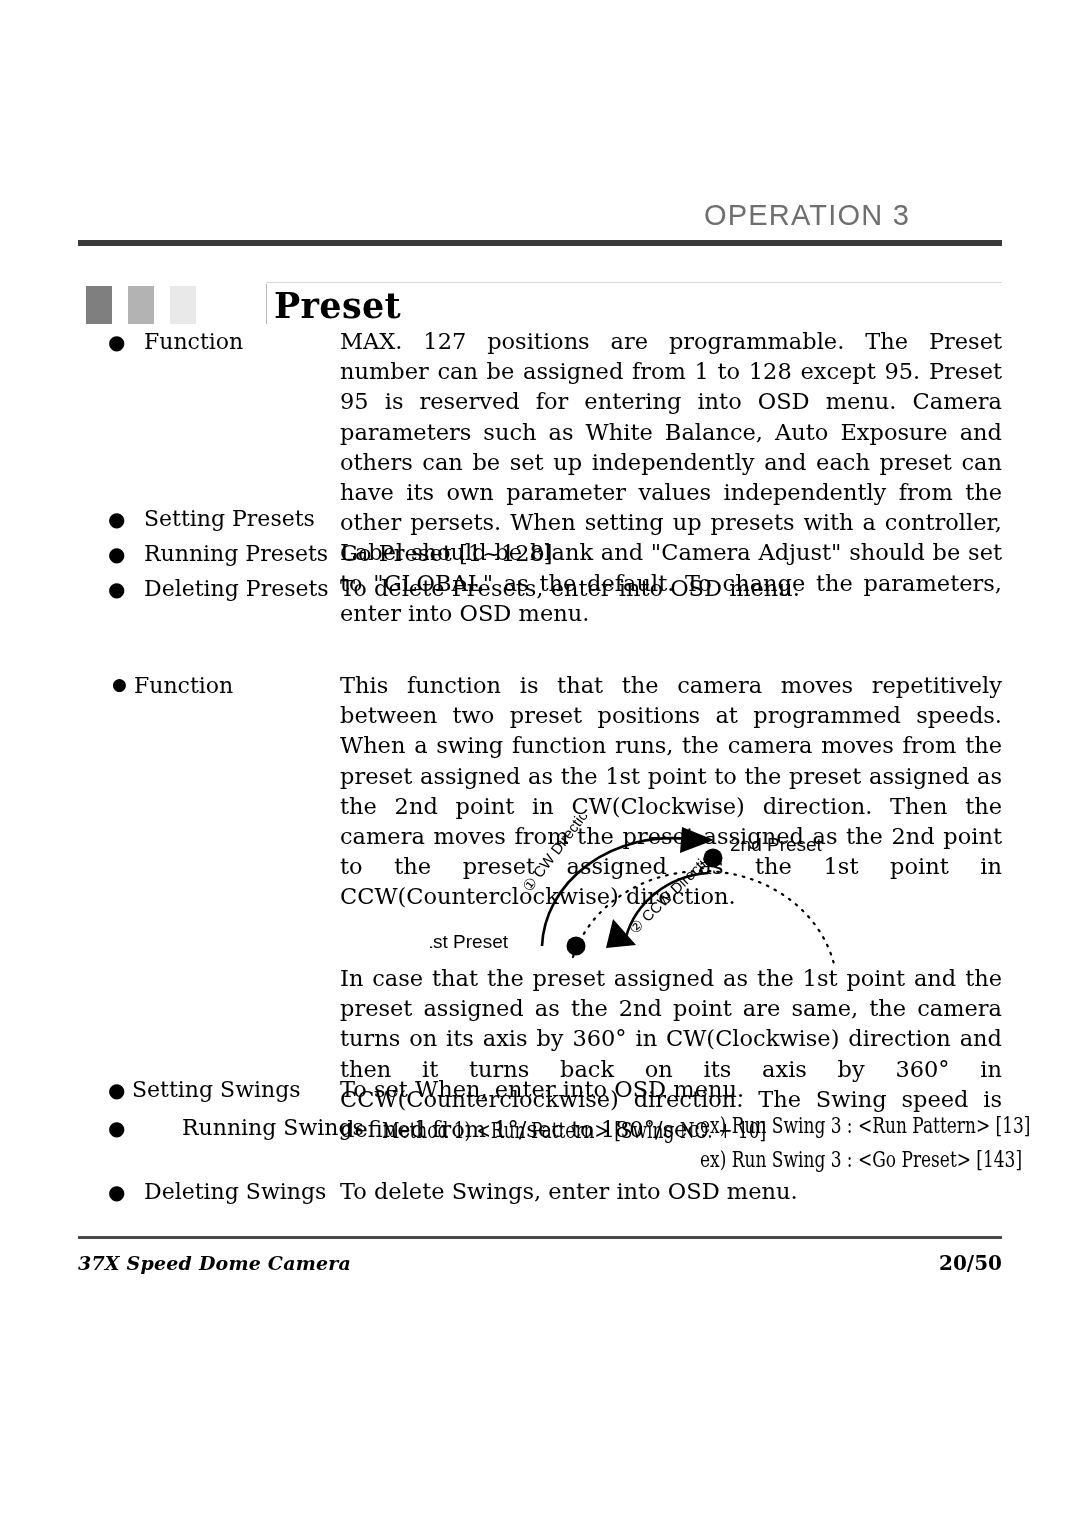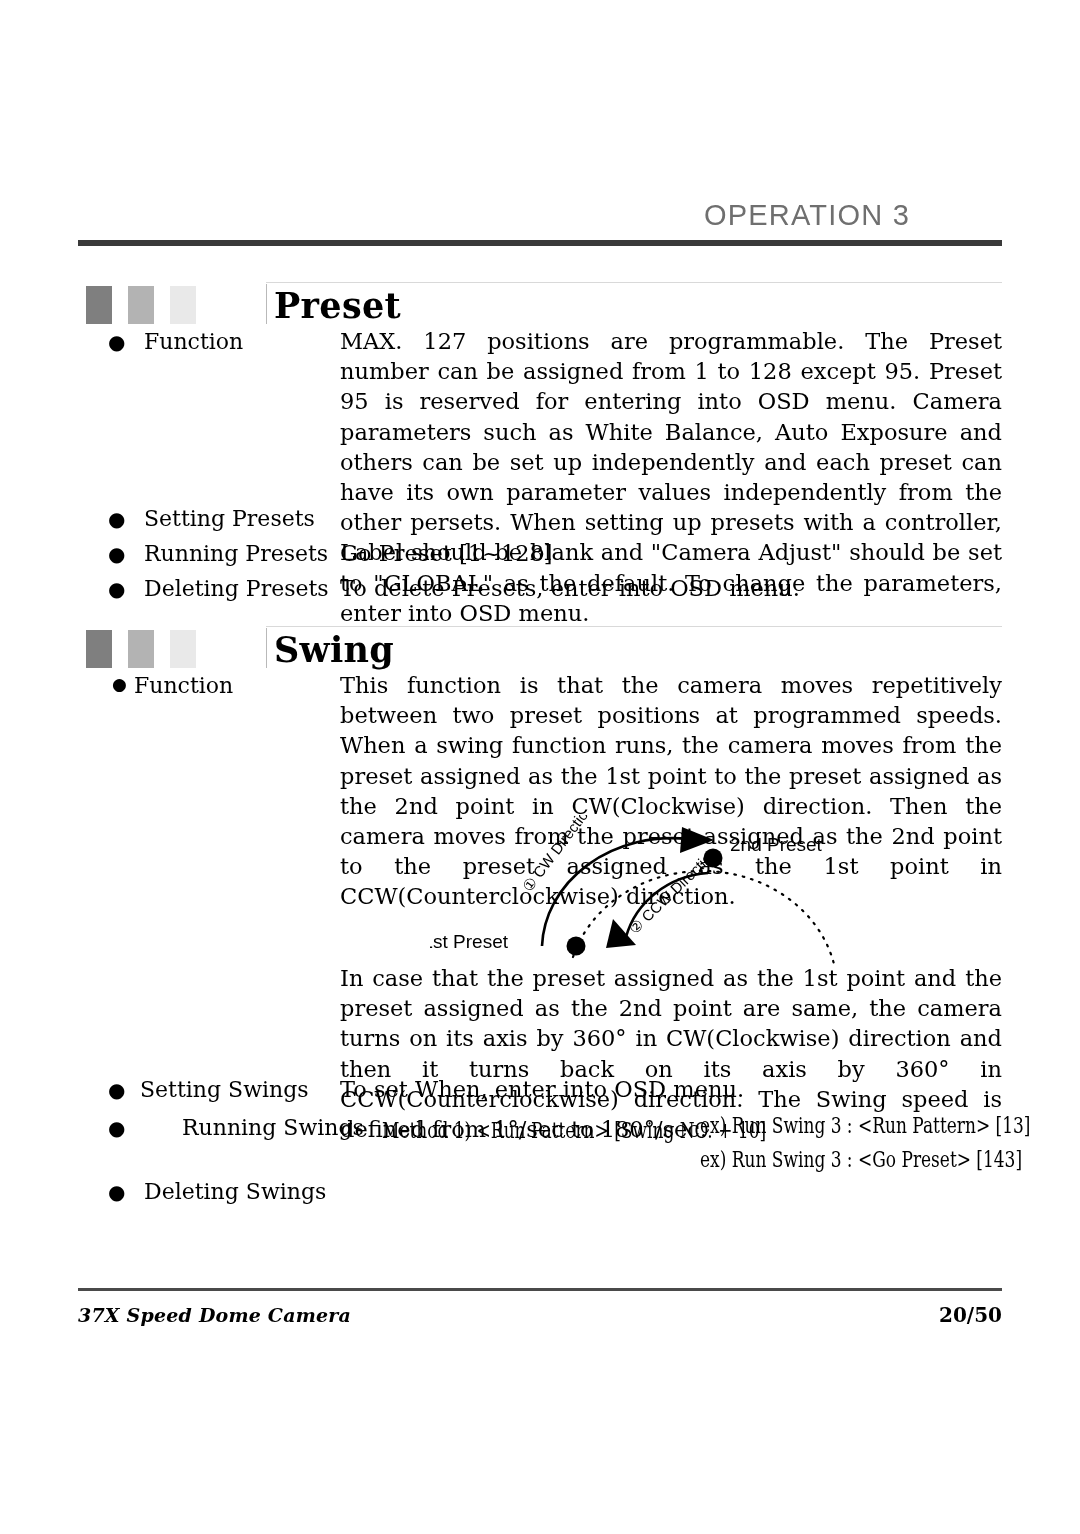--- a/index.html
+++ b/index.html
@@ -150,21 +150,21 @@
     left: 430px;
     top: 815px;
     width: 570px;
     height: 145px;
   }
 
   
   .footer {
     position: absolute;
     left: 78px;
-    top: 1288px;
+    top: 1236px;
     width: 924px;
   }
   .footer-rule {
     height: 3px;
     background: #4a4a4a;
     width: 924px;
   }
   .footer-row {
     margin-top: 12px;
     display: flex;
@@ -227,30 +227,20 @@
   </div>
 
   <div class="section" style="top:573px;">
     <div class="row" style="height:36px;">
       <span class="bullet" style="left:30px; top:6px;">●</span>
       <span class="term" style="left:66px; top:5px;">Deleting Presets</span>
       <div class="body-col nojust" style="top:0px;">To delete Presets, enter into OSD menu.</div>
     </div>
   </div>
 
-  <div class="section" style="top:626px;">
-    <div class="sec-head">
-      <div class="sec-topline"></div>
-      <div class="blk blk1"></div>
-      <div class="blk blk2"></div>
-      <div class="blk blk3"></div>
-      <div class="sec-vline"></div>
-      <div class="sec-title">Swing</div>
-    </div>
-  </div>
 
   <div class="section" style="top:670px;">
     <div class="row" style="height:150px;">
       <span class="bullet" style="left:34px; top:6px; font-size:17px;">●</span>
       <span class="term" style="left:56px; top:5px;">Function</span>
       <div class="body-col" style="top:0px;">This function is that the camera moves repetitively between two preset positions at programmed speeds. When a swing function runs, the camera moves from the preset assigned as the 1st point to the preset assigned as the 2nd point in CW(Clockwise) direction. Then the camera moves from the preset assigned as the 2nd point to the preset assigned as the 1st point in CCW(Counterclockwise) direction.</div>
     </div>
   </div>
 
   <div class="diagram">
@@ -281,21 +271,21 @@
 
   <div class="section" style="top:963px;">
     <div class="row" style="height:130px;">
       <div class="body-col" style="top:0px;">In case that the preset assigned as the 1st point and the preset assigned as the 2nd point are same, the camera turns on its axis by 360° in CW(Clockwise) direction and then it turns back on its axis by 360° in CCW(Counterclockwise) direction. The Swing speed is defined from 1°/sec to 180°/sec.</div>
     </div>
   </div>
 
   <div class="section" style="top:1074px;">
     <div class="row" style="height:36px;">
       <span class="bullet" style="left:30px; top:6px;">●</span>
-      <span class="term" style="left:62px; top:5px;">Setting Swings</span>
+      <span class="term" style="left:54px; top:5px;">Setting Swings</span>
       <div class="body-col nojust" style="top:0px;">To set When, enter into OSD menu.</div>
     </div>
   </div>
 
   <div class="section" style="top:1112px;">
     <div class="row" style="height:74px;">
       <span class="bullet" style="left:30px; top:6px;">●</span>
       <span class="term" style="left:60px; top:5px;margin-left:44px;">Running Swings</span>
       <div class="body-col nojust" style="top:-2px;">
         <div class="method-row">
@@ -312,20 +302,21 @@
           </span>
         </div>
       </div>
     </div>
   </div>
 
   <div class="section" style="top:1176px;">
     <div class="row" style="height:36px;">
       <span class="bullet" style="left:30px; top:6px;">●</span>
       <span class="term" style="left:66px; top:5px;">Deleting Swings</span>
+      <div class="body-col nojust" style="top:0px;">To delete Swings, enter into OSD menu.</div>
     </div>
   </div>
 
   <div class="footer">
     <div class="footer-rule"></div>
     <div class="footer-row">
       <span class="footer-left">37X Speed Dome Camera</span>
       <span class="footer-right">20/50</span>
     </div>
   </div>

